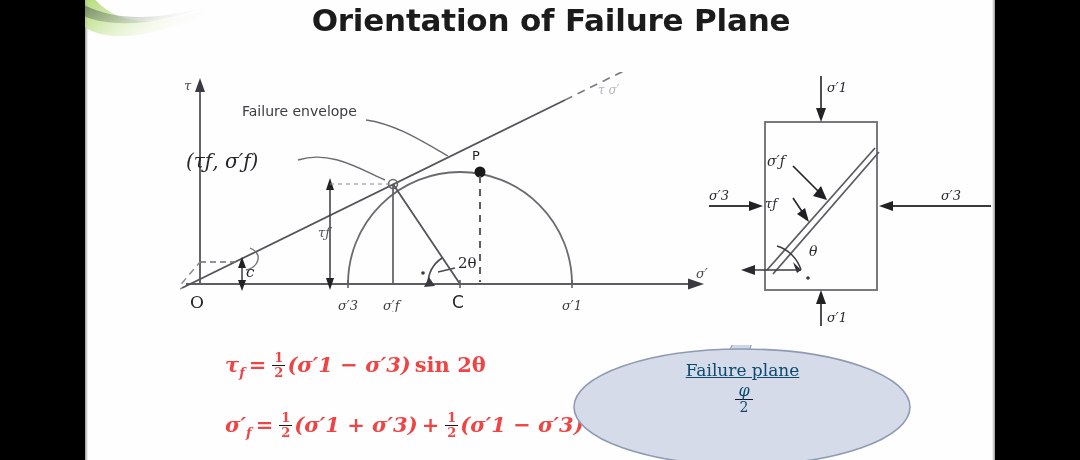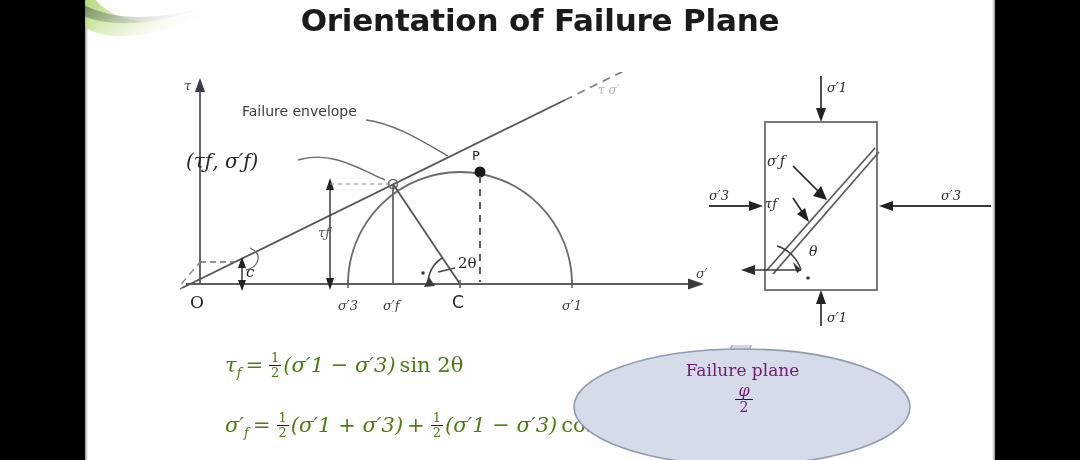--- a/index.html
+++ b/index.html
@@ -7,36 +7,36 @@
   #stage{position:relative;width:1080px;height:460px;background:#000;}
   .bar{position:absolute;top:0;height:460px;background:#000;}
   #bar-left{left:0;width:85px;}
   #bar-right{left:995px;width:85px;}
   #slide{position:absolute;left:85px;top:0;width:910px;height:460px;background:#fefefe;overflow:hidden;}
   #edge-left{position:absolute;left:0;top:0;width:3px;height:460px;background:linear-gradient(to right,#9a9a9a,#fdfdfd);}
   #edge-right{position:absolute;right:0;top:0;width:3px;height:460px;background:linear-gradient(to left,#9a9a9a,#fdfdfd);}
   #swoosh{position:absolute;left:0;top:-40px;width:170px;height:90px;overflow:hidden;}
   #title{position:absolute;left:0;top:0;width:910px;text-align:center;padding-top:2px;
          font-family:"DejaVu Sans",sans-serif;font-weight:bold;font-size:31px;color:#1b1b1b;
-         letter-spacing:-0.2px;}
+         letter-spacing:-0.2px;padding-left:11px;}
   #mohr{position:absolute;left:95px;top:72px;width:540px;height:240px;}
   #block{position:absolute;left:620px;top:70px;width:290px;height:260px;}
-  .eq{position:absolute;color:#4d7c0f;font-family:"DejaVu Serif",serif;font-size:21px;white-space:nowrap;}
+  .eq{position:absolute;color:#ef4444;font-family:"DejaVu Serif",serif;font-size:21px;white-space:nowrap;font-weight:bold;}
   #eq1{left:140px;top:352px;}
   #eq2{left:140px;top:412px;}
   .frac{display:inline-block;vertical-align:middle;text-align:center;font-size:13px;line-height:1.05;
         margin:0 2px;position:relative;top:-1px;}
   .frac .num{display:block;border-bottom:1.3px solid #181818;padding:0 2px;}
   .frac .den{display:block;padding:0 2px;}
   .it{font-style:italic;}
   .sp{display:inline-block;width:4px;}
   sub{font-size:0.62em;font-style:italic;}
   #callout{position:absolute;left:485px;top:345px;width:345px;height:125px;}
   #callout-text{position:absolute;left:485px;top:358px;width:345px;text-align:center;
-        font-family:"DejaVu Serif",serif;font-size:17px;color:#701a75;line-height:1.45;}
+        font-family:"DejaVu Serif",serif;font-size:17px;color:#0c4a6e;line-height:1.45;text-decoration:underline;}
   #callout-text .l2{display:block;}
   .fracw{display:inline-block;vertical-align:-0.45em;text-align:center;font-size:12px;line-height:1.05;margin-left:3px;}
   .fracw .num{display:block;border-bottom:1.3px solid #17171e;padding:0 3px;font-size:16px;}
   .fracw .den{display:block;padding:0 3px;font-size:14px;}
 </style>
 </head>
 <body>
 
 <div id="stage">
 

